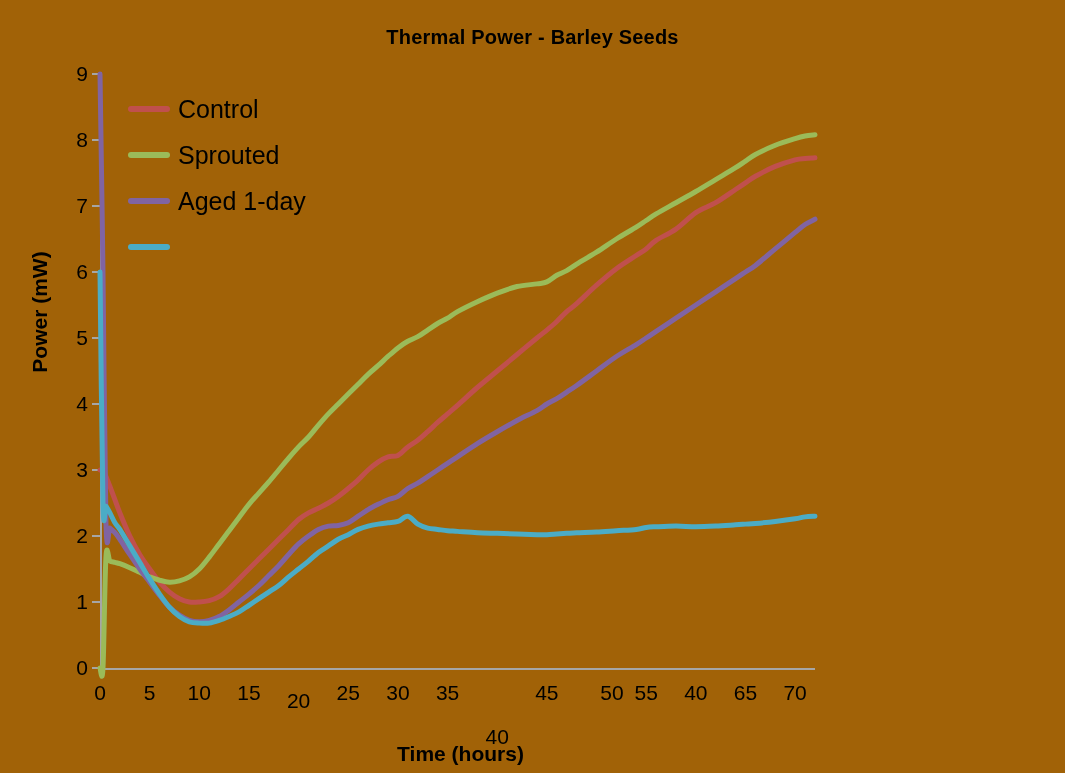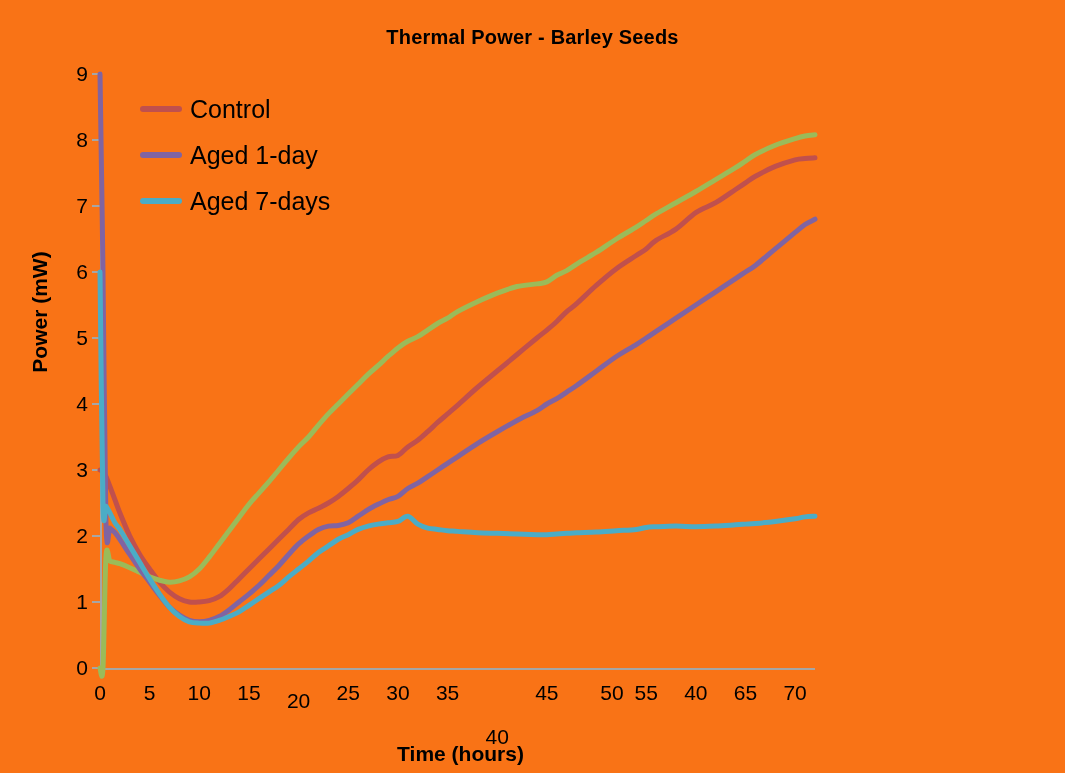--- a/index.html
+++ b/index.html
@@ -1,17 +1,17 @@
 <!DOCTYPE html>
 <html><head>
 <meta charset="utf-8">
 <style>
   html,body{margin:0;padding:0;background:#ffffff;}
   body{width:1065px;height:773px;font-family:"Liberation Sans",sans-serif;color:#000;overflow:hidden;}
-  #figure{position:relative;width:1065px;height:773px;background:#f97316;}
+  #figure{position:relative;width:1065px;height:773px;background:#a16207;}
   #chart-title{
     position:absolute;left:0;top:26px;width:1065px;text-align:center;
     font-size:20px;font-weight:bold;letter-spacing:.2px;color:#000;
   }
   #ylabel{
     position:absolute;left:-70px;top:300px;width:220px;text-align:center;
     transform:rotate(-90deg);transform-origin:center center;
     font-size:21px;font-weight:bold;color:#000;
   }
   #xlabel{
@@ -21,21 +21,21 @@
   #plot{position:absolute;left:100px;top:74px;width:715px;height:594px;}
   #plot svg{display:block;width:715px;height:594px;overflow:visible;}
   .ytick-label{
     position:absolute;width:40px;text-align:right;font-size:21px;color:#000;
     line-height:1;
   }
   .xtick-label{
     position:absolute;width:60px;text-align:center;font-size:21px;color:#000;
     line-height:1;
   }
-  #legend{position:absolute;left:140px;top:86px;width:300px;}
+  #legend{position:absolute;left:128px;top:86px;width:300px;}
   .legend-row{display:flex;align-items:center;height:46px;}
   .legend-swatch{width:42px;height:6px;border-radius:3px;flex:0 0 auto;}
   .legend-text{font-size:25px;color:#000;margin-left:8px;line-height:1;}
   .axis-line{position:absolute;background:#a6a6a6;}
   .tickmark{position:absolute;background:#a6a6a6;height:2px;width:8px;}
 </style>
 </head>
 <body>
 
 <div id="figure">
@@ -97,22 +97,25 @@
         <path d="M 0.00 198.00 C 0.50 236.50, 1.99 389.95, 2.98 429.00 C 3.97 468.05, 4.80 430.65, 5.96 432.30 C 7.12 433.95, 8.44 436.15, 9.93 438.90 C 11.42 441.65, 13.24 446.05, 14.90 448.80 C 16.55 451.55, 17.38 451.55, 19.86 455.40 C 22.34 459.25, 26.48 466.40, 29.79 471.90 C 33.10 477.40, 36.41 482.90, 39.72 488.40 C 43.03 493.90, 46.34 499.62, 49.65 504.90 C 52.96 510.18, 56.27 515.35, 59.58 520.08 C 62.89 524.81, 66.20 529.54, 69.51 533.28 C 72.82 537.02, 76.13 540.10, 79.44 542.52 C 82.75 544.94, 86.06 546.70, 89.38 547.80 C 92.69 548.90, 96.00 548.90, 99.31 549.12 C 102.62 549.34, 105.93 549.56, 109.24 549.12 C 112.55 548.68, 115.86 547.58, 119.17 546.48 C 122.48 545.38, 125.79 543.95, 129.10 542.52 C 132.41 541.09, 135.72 539.77, 139.03 537.90 C 142.34 536.03, 145.65 533.50, 148.96 531.30 C 152.27 529.10, 155.58 526.90, 158.89 524.70 C 162.20 522.50, 165.51 520.30, 168.82 518.10 C 172.13 515.90, 175.44 514.03, 178.75 511.50 C 182.06 508.97, 185.37 505.67, 188.68 502.92 C 191.99 500.17, 195.30 497.64, 198.61 495.00 C 201.92 492.36, 205.23 489.83, 208.54 487.08 C 211.85 484.33, 215.16 481.03, 218.47 478.50 C 221.78 475.97, 225.09 474.10, 228.40 471.90 C 231.71 469.70, 235.02 467.17, 238.33 465.30 C 241.64 463.43, 244.95 462.33, 248.26 460.68 C 251.57 459.03, 254.88 456.83, 258.19 455.40 C 261.50 453.97, 264.81 452.98, 268.13 452.10 C 271.44 451.22, 274.75 450.67, 278.06 450.12 C 281.37 449.57, 284.68 449.24, 287.99 448.80 C 291.30 448.36, 294.61 448.58, 297.92 447.48 C 301.23 446.38, 304.54 441.76, 307.85 442.20 C 311.16 442.64, 314.47 448.14, 317.78 450.12 C 321.09 452.10, 324.40 453.20, 327.71 454.08 C 331.02 454.96, 334.33 454.96, 337.64 455.40 C 340.95 455.84, 344.26 456.39, 347.57 456.72 C 350.88 457.05, 352.53 457.05, 357.50 457.38 C 362.47 457.71, 370.74 458.37, 377.36 458.70 C 383.98 459.03, 390.60 459.14, 397.22 459.36 C 403.84 459.58, 410.46 459.80, 417.08 460.02 C 423.70 460.24, 431.98 460.57, 436.94 460.68 C 441.91 460.79, 443.56 460.79, 446.88 460.68 C 450.19 460.57, 453.50 460.24, 456.81 460.02 C 460.12 459.80, 463.43 459.58, 466.74 459.36 C 470.05 459.14, 471.70 458.92, 476.67 458.70 C 481.63 458.48, 489.91 458.37, 496.53 458.04 C 503.15 457.71, 509.77 457.16, 516.39 456.72 C 523.01 456.28, 531.28 455.95, 536.25 455.40 C 541.22 454.85, 542.87 453.86, 546.18 453.42 C 549.49 452.98, 551.15 452.98, 556.11 452.76 C 561.08 452.54, 569.35 452.10, 575.97 452.10 C 582.59 452.10, 589.21 452.76, 595.83 452.76 C 602.45 452.76, 609.07 452.43, 615.69 452.10 C 622.31 451.77, 630.59 451.11, 635.56 450.78 C 640.52 450.45, 642.18 450.34, 645.49 450.12 C 648.80 449.90, 650.45 449.90, 655.42 449.46 C 660.38 449.02, 668.66 448.25, 675.28 447.48 C 681.90 446.71, 690.17 445.61, 695.14 444.84 C 700.10 444.07, 701.76 443.30, 705.07 442.86 C 708.38 442.42, 713.34 442.31, 715.00 442.20" fill="none" stroke="#4BACC6" stroke-width="5" stroke-linecap="round" stroke-linejoin="round"></path>
       </svg>
   </div>
 
   <div id="legend">
       <div class="legend-row">
         <span class="legend-swatch" style="background: rgb(192, 80, 77);"></span>
         <span class="legend-text">Control</span>
       </div>
       <div class="legend-row">
+        <span class="legend-swatch" style="background: rgb(155, 187, 89);"></span>
+        <span class="legend-text">Sprouted</span>
+      </div>
+      <div class="legend-row">
         <span class="legend-swatch" style="background: rgb(128, 100, 162);"></span>
         <span class="legend-text">Aged 1-day</span>
       </div>
       <div class="legend-row">
         <span class="legend-swatch" style="background: rgb(75, 172, 198);"></span>
-        <span class="legend-text">Aged 7-days</span>
       </div>
     </div>
 
 </div>
 
 </body></html>

